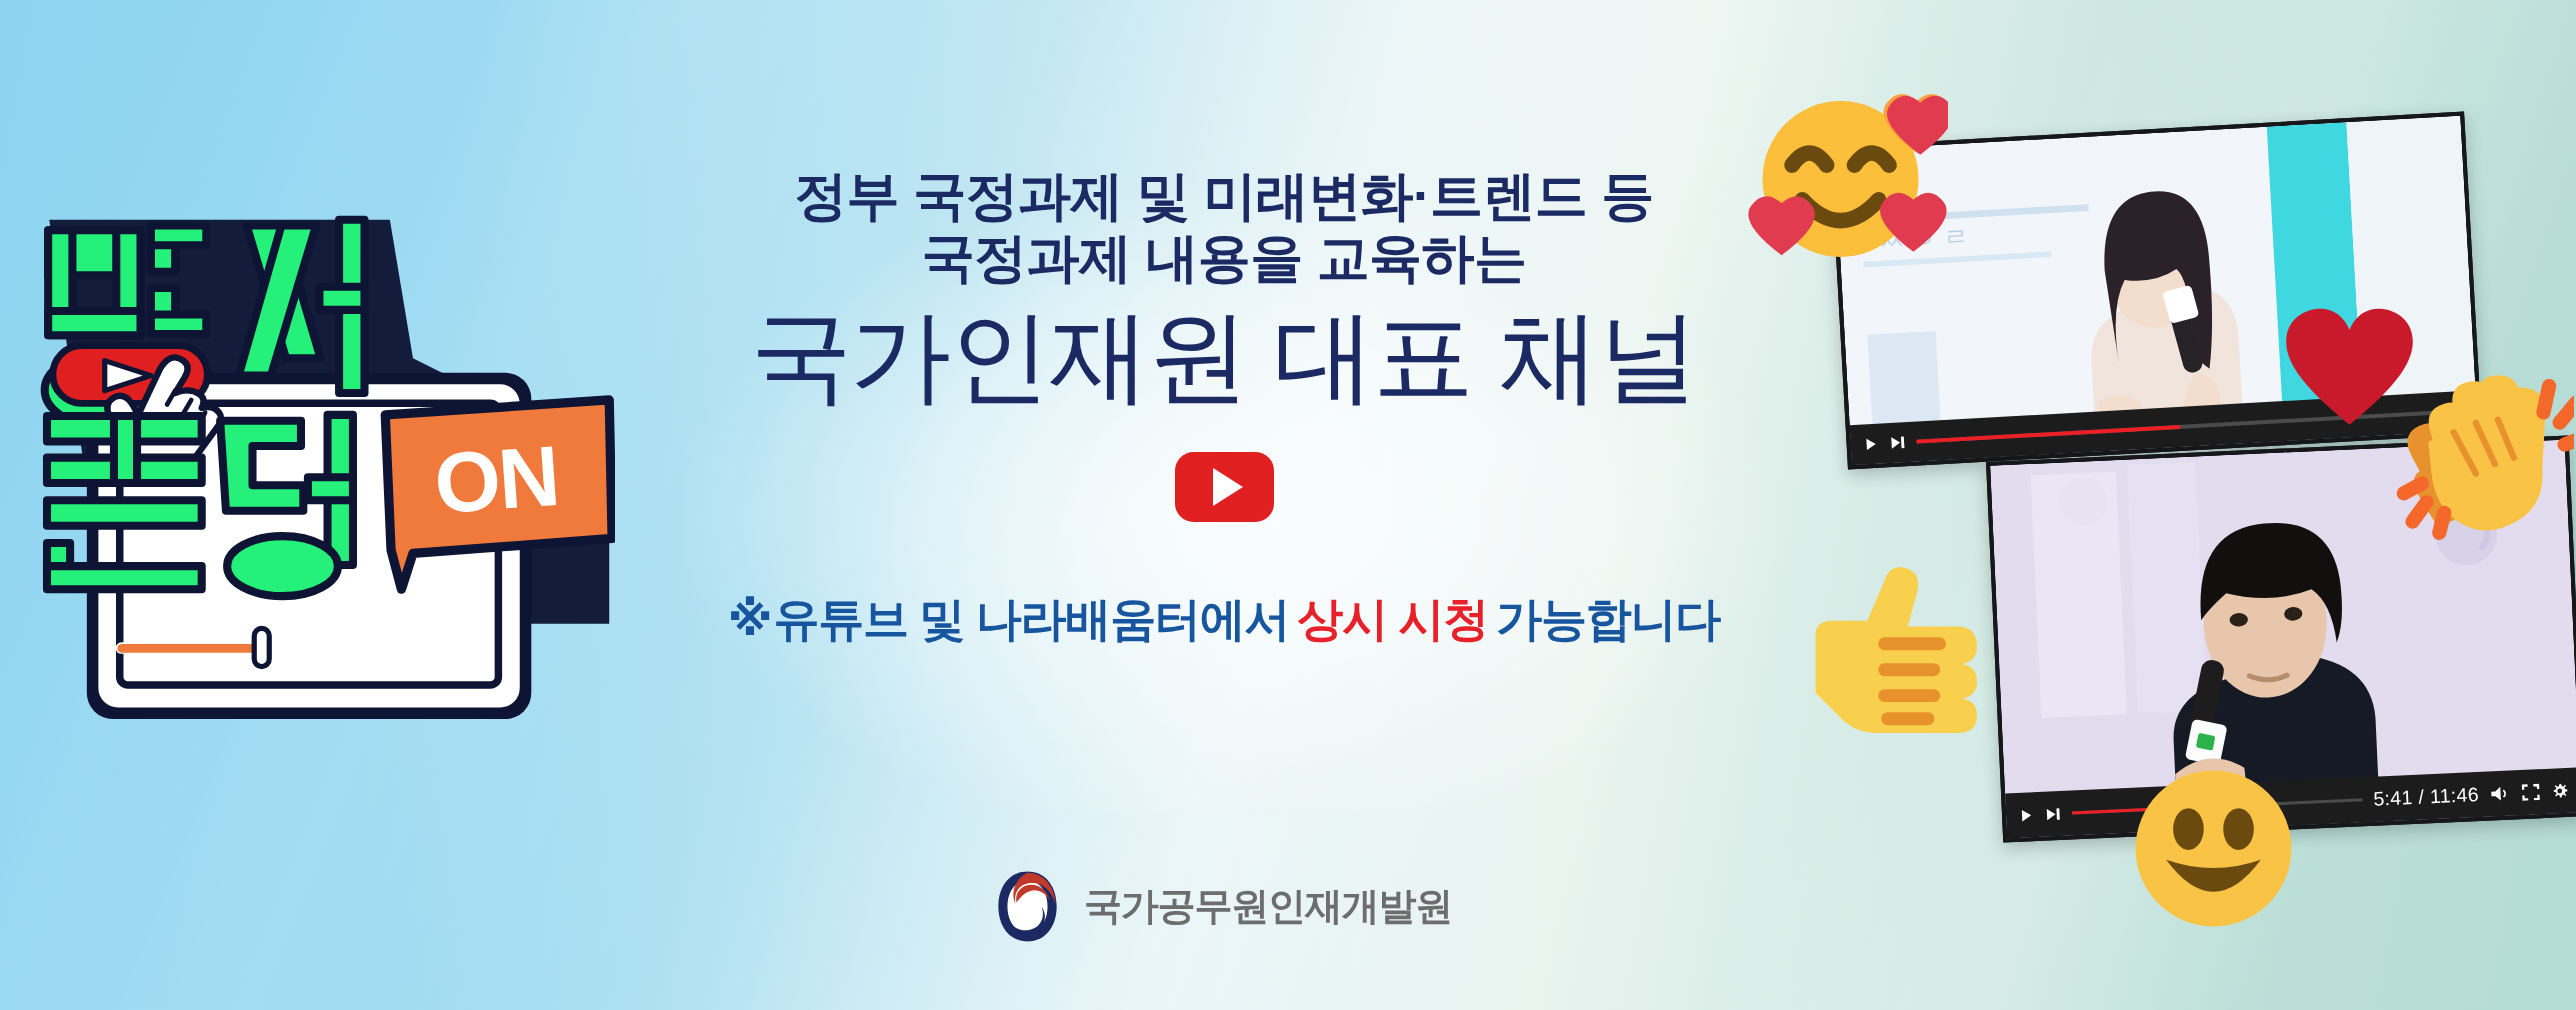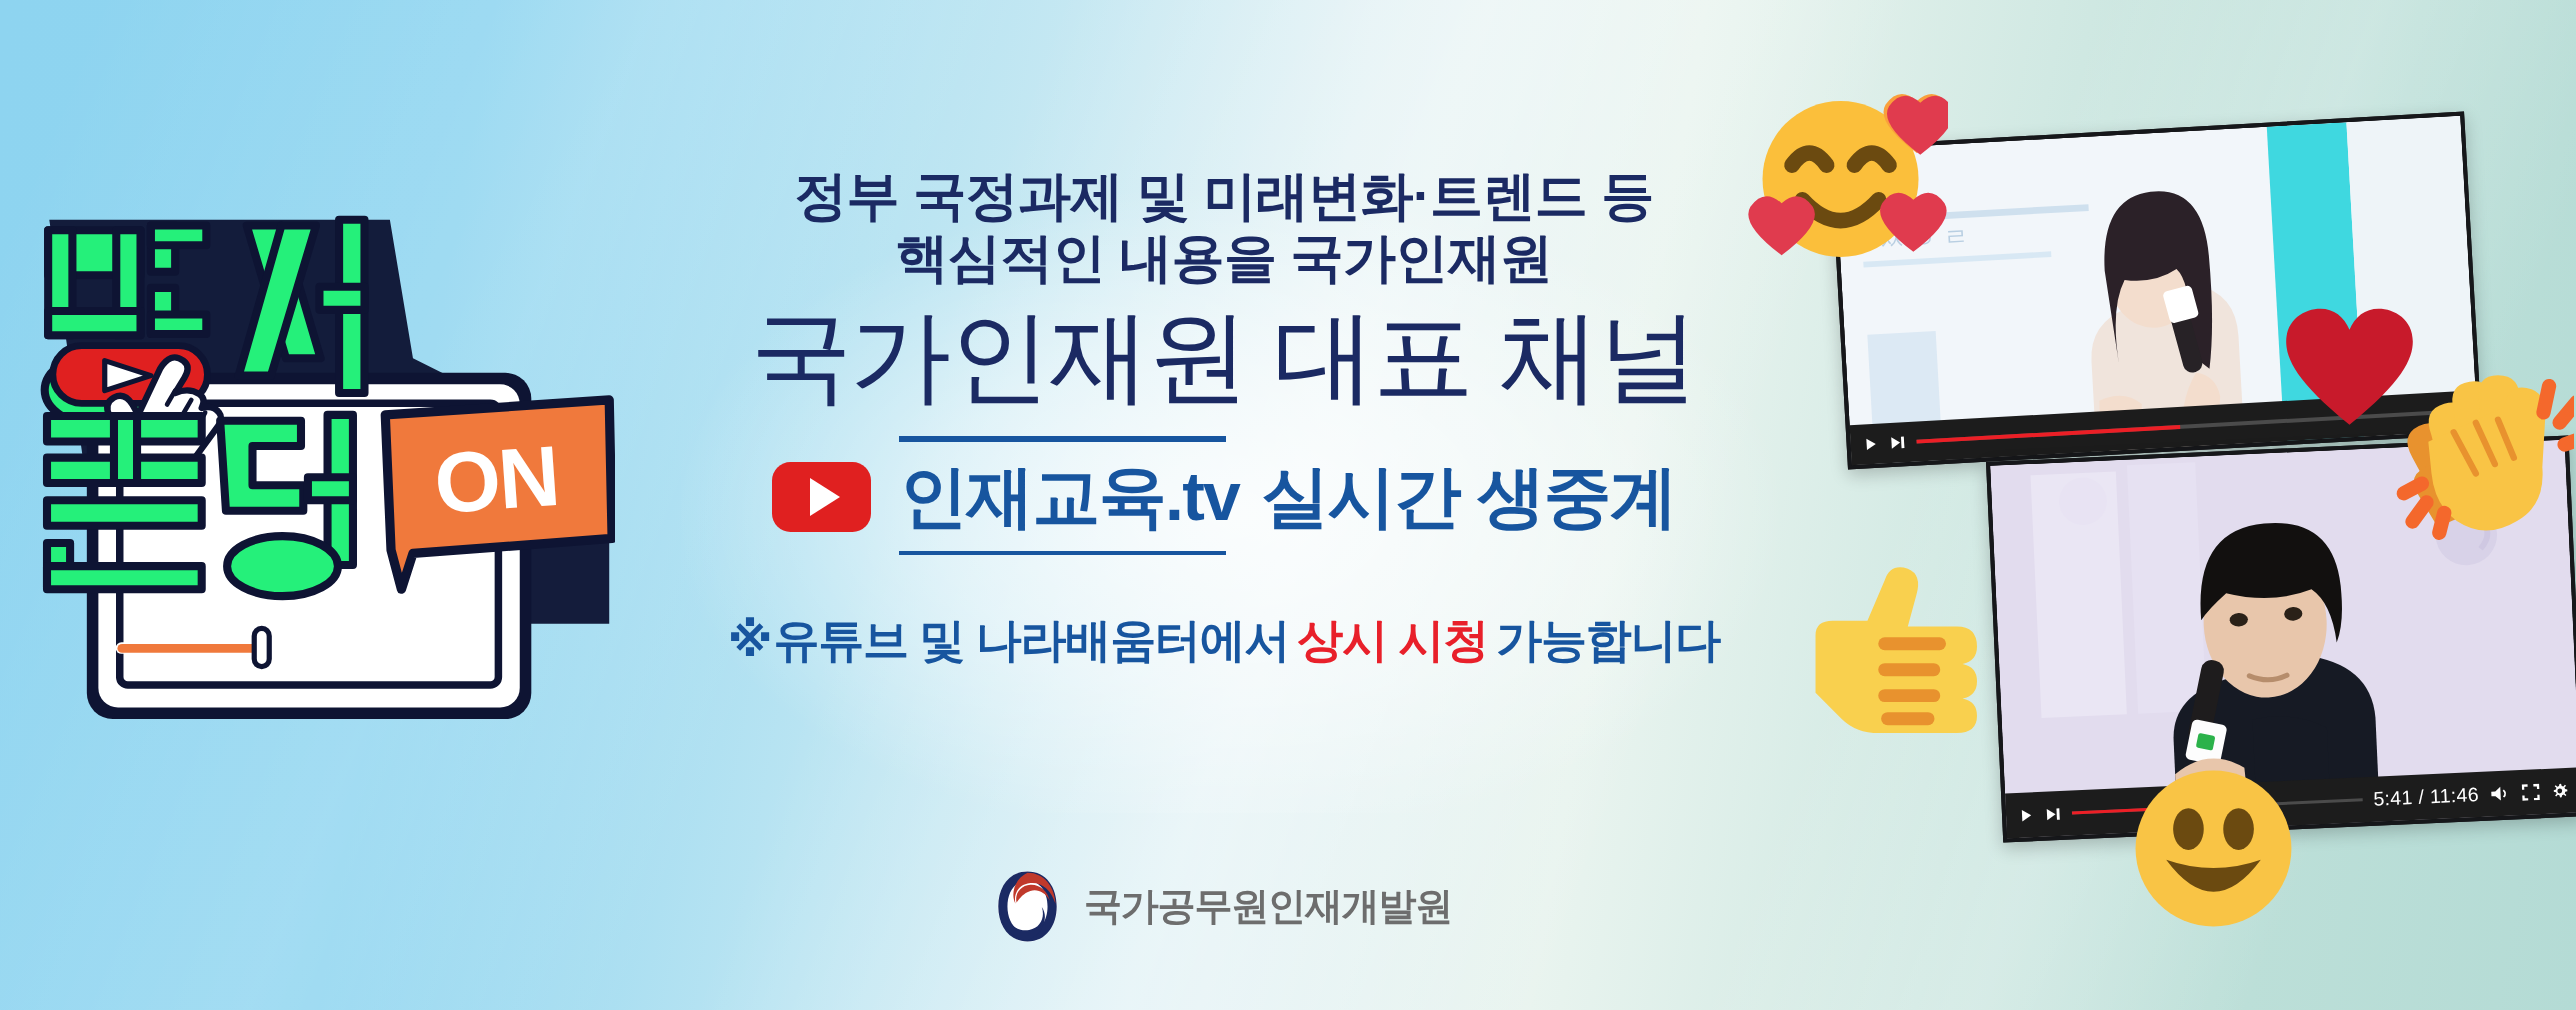--- a/index.html
+++ b/index.html
@@ -223,31 +223,27 @@
                 display:flex;align-items:center;justify-content:center;
                 transform:rotate(-4deg);pointer-events:none;">
       <span style="color:#fff;font-weight:bold;font-size:85px;letter-spacing:-2.3px;
                    font-family:'Liberation Sans',sans-serif;">ON</span>
     </div>
   </div>
 
   <div id="center">
 
     <div id="sub1" class="sub-line">정부 국정과제 및 미래변화·트렌드 등</div>
-    <div id="sub2" class="sub-line">핵심적인 내용을 국가인재원</div>
+    <div id="sub2" class="sub-line">국정과제 내용을 교육하는</div>
 
     <div id="headline">국가인재원 대표 채널</div>
 
     <div id="yt-row">
       <div id="yt-button">
         <div id="yt-triangle"></div>
-      </div>
-      <div id="yt-text-wrap">
-        <span id="yt-brand">인재교육.tv</span>
-        <span id="yt-live">실시간 생중계</span>
       </div>
     </div>
 
     <div id="note-row">
       <span class="note-blue">※</span>
       <span class="note-blue" style="margin-left:2px;">유튜브 및 나라배움터에서</span>
       <span class="note-red">상시 시청</span>
       <span class="note-blue">가능합니다</span>
     </div>
 

